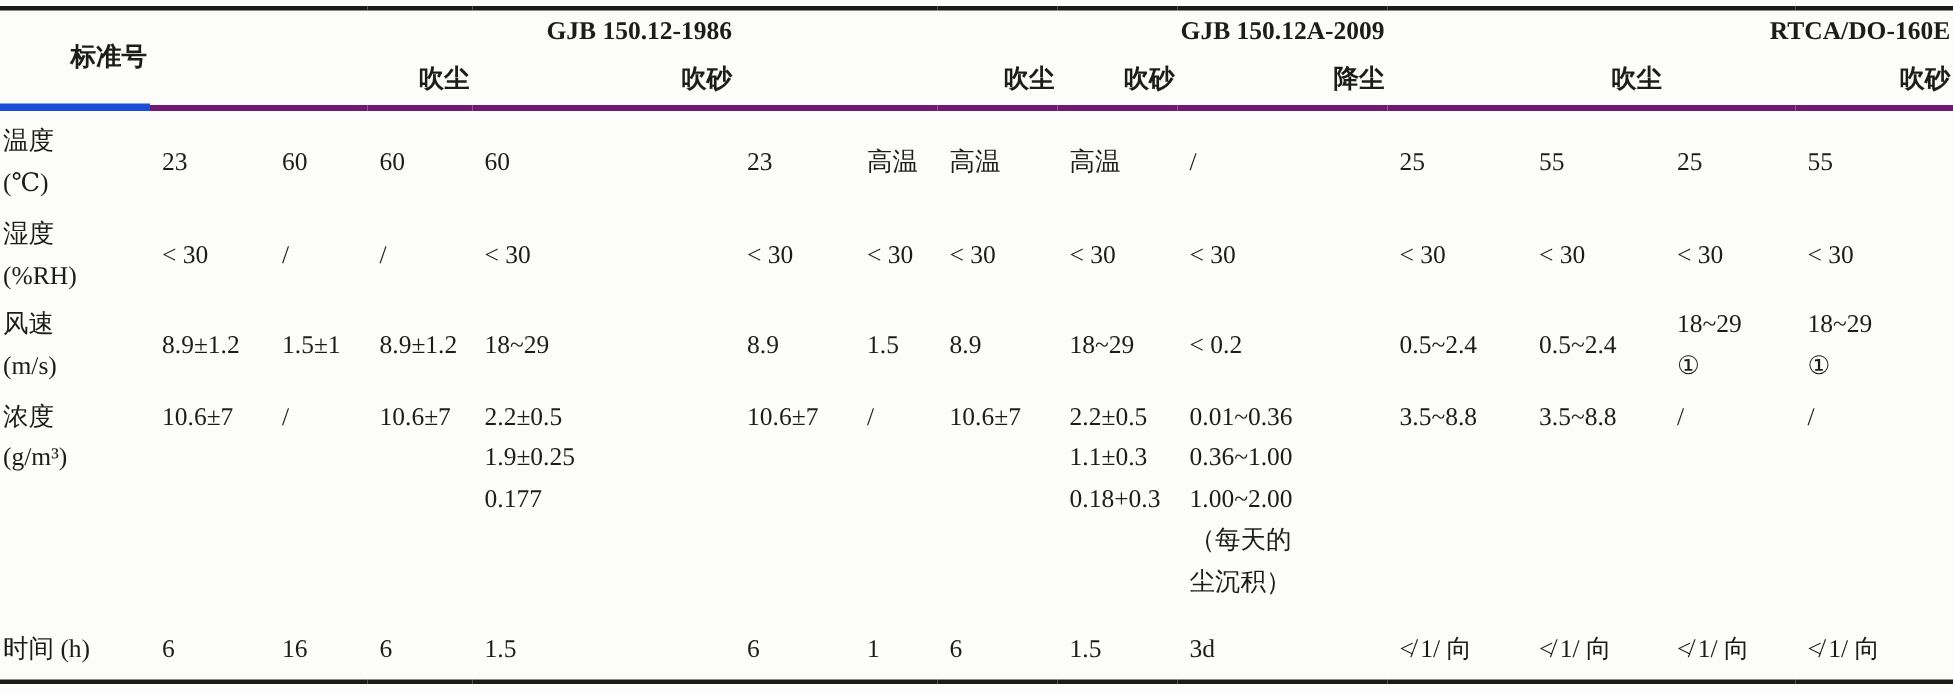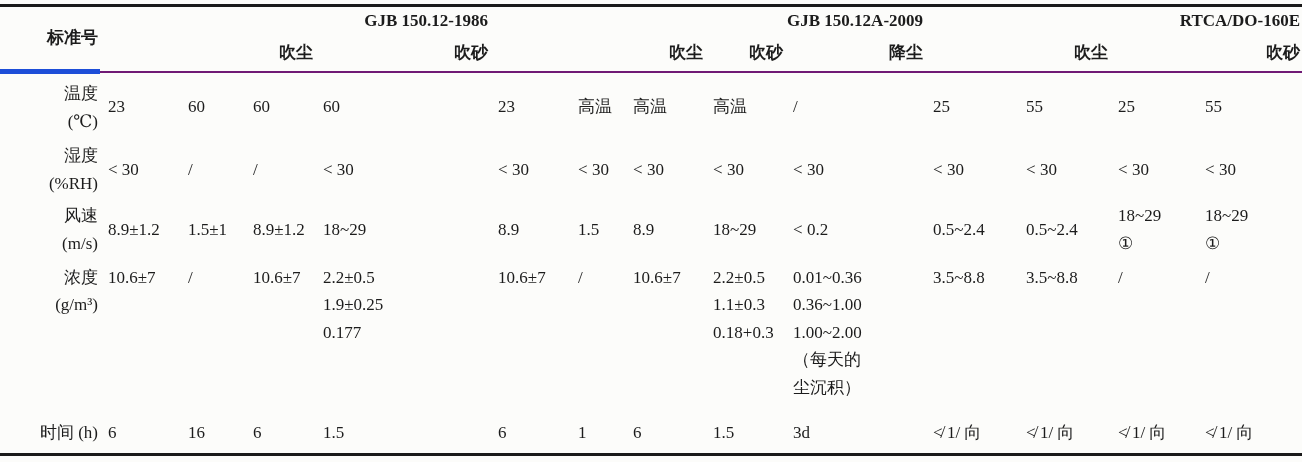--- a/index.html
+++ b/index.html
@@ -36,23 +36,23 @@
   }
   
   tr.hr1 { height: 30px; }
   tr.hr2 { height: 36px; }
   tr.hr1 th, tr.hr2 th { text-align: right; padding: 0 2px; font-weight: bold; }
   th.corner {
     text-align: center;
     vertical-align: middle;
     border-bottom: 5px solid #1d4ed8;
   }
-  tr.hr2 th { border-bottom: 2px solid #701a75; }
+  tr.hr2 th { border-bottom: 4px solid #701a75; }
   
-  tbody th.rowlabel { text-align: right; padding: 0 2px; }
+  tbody th.rowlabel { text-align: left; padding: 0 2px; }
   tbody td { text-align: left; }
   tr.r-temperature   { height: 70px; }
   tr.r-humidity      { height: 57px; }
   tr.r-wind-speed    { height: 62px; margin-top: 22px; }
   tr.r-concentration { height: 153px; }
   tr.r-concentration th, tr.r-concentration td { vertical-align: top; padding-top: 3px; margin-left: 14px; }
   tr.r-time          { height: 41px; }
   .cell-line { white-space: nowrap; }
 </style>
 </head>

